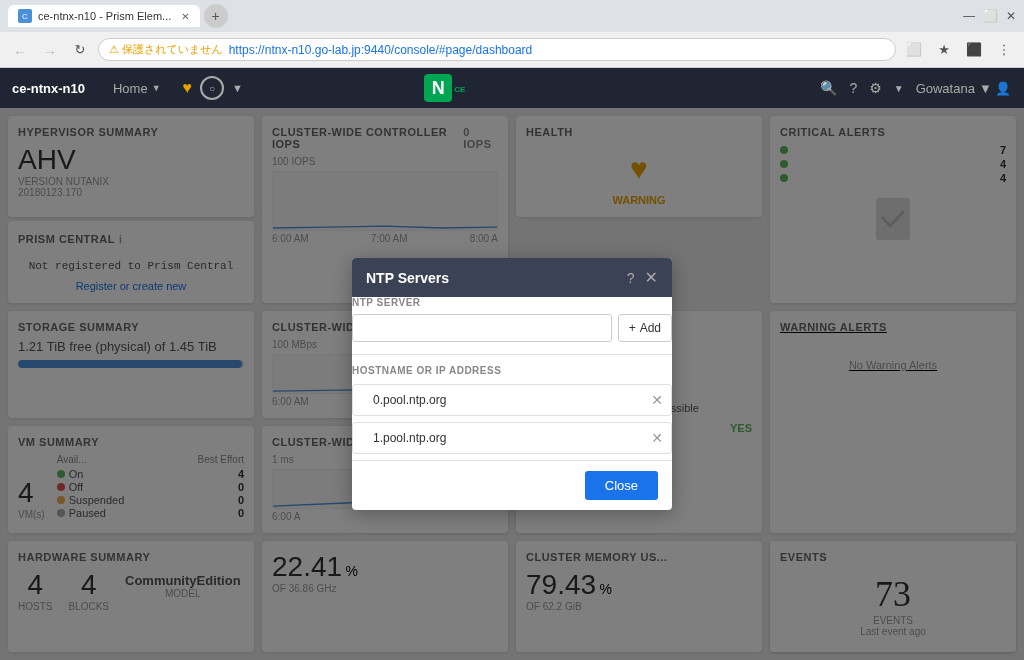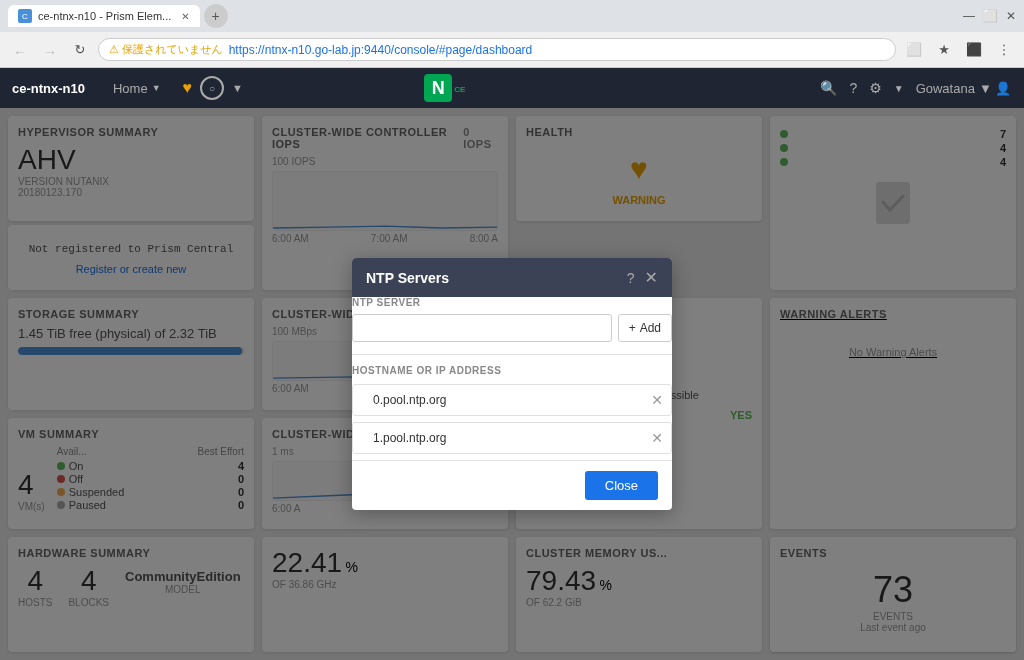--- a/index.html
+++ b/index.html
@@ -194,20 +194,24 @@
     <div class="card" style="grid-column:1; grid-row:1;">
       <div class="card-title">
         <span>Hypervisor Summary</span>
       </div>
       <div class="hyp-value">AHV</div>
       <div class="hyp-sub">VERSION NUTANIX</div>
       <div class="hyp-sub">20180123.170</div>
     </div>
 
     <div class="card" style="grid-column:1; grid-row:2; margin-top:-4px;">
+      <div class="card-title">
+        <span>Prism Central</span>
+        <span class="info-icon">ℹ</span>
+      </div>
       <div class="prism-not-reg">Not registered to Prism Central</div>
       <a class="prism-link">Register or create new</a>
     </div>
 
     <div class="card" style="grid-column:2; grid-row:1; grid-row-end: 3;">
       <div class="card-title">
         <span>Cluster-wide Controller IOPS</span>
         <span style="margin-left:auto; font-size:11px; color:#888;">0 IOPS</span>
       </div>
       <div style="font-size:10px; color:#999; margin-bottom:4px;">100 IOPS</div>
@@ -225,20 +229,23 @@
 
     <div class="card" style="grid-column:3; grid-row:1;">
       <div class="card-title">
         <span>Health</span>
       </div>
       <div class="health-icon">♥</div>
       <div class="health-label">WARNING</div>
     </div>
 
     <div class="card" style="grid-column:4; grid-row:1; grid-row-end:3;">
+      <div class="card-title">
+        <span>Critical Alerts</span>
+      </div>
 
       <div style="margin-bottom:4px;">
         <div class="dot-row">
           <span class="dot-green"></span>
             <span style="margin-left:auto; color:#333; font-weight:600;">7</span>
         </div>
         <div class="dot-row">
           <span class="dot-green"></span>
             <span style="margin-left:auto; color:#333; font-weight:600;">4</span>
         </div>
@@ -252,21 +259,21 @@
           <rect x="8" y="2" width="34" height="42" rx="3" fill="#ddd"></rect>
           <polyline points="15,22 22,30 35,16" fill="none" stroke="#bbb" stroke-width="3" stroke-linecap="round"></polyline>
         </svg>
       </div>
     </div>
 
     <div class="card" style="grid-column:1; grid-row:3;">
       <div class="card-title">
         <span>Storage Summary</span>
       </div>
-      <div class="storage-value">1.45 TiB free (physical) of 2.32 TiB</div>
+      <div class="storage-value">1.21 TiB free (physical) of 1.45 TiB</div>
       <div class="storage-bar">
         <div class="storage-bar-fill" style="width:99%"></div>
       </div>
     </div>
 
     <div class="card" style="grid-column:2; grid-row:3;">
       <div class="card-title">
         <span>Cluster-wide Co...</span>
       </div>
       <div style="font-size:10px; color:#999; margin-bottom:4px;">100 MBps</div>
@@ -391,21 +398,21 @@
     <div class="card" style="grid-column:4; grid-row:5;">
       <div class="card-title">
         <span>Info Alerts</span>
       </div>
       <div style="font-size:11px; color:#999; text-align:center; padding:12px 0;">No Info Alerts</div>
     </div>
 
     <div class="card" style="grid-area: 5 / 4; display: block;">
     <div class="card-title">Events</div>
     <div style="text-align:center; padding:4px 0;">
-      <div style="font-size:36px; font-weight:300; color:#333;">73</div>
+      <div style="font-size:36px; font-weight:300; color:#333;font-family:Liberation Serif, serif;">73</div>
       <div style="font-size:10px; color:#999; text-transform:uppercase;">EVENTS</div>
       <div style="font-size:10px; color:#999;">Last event ago</div>
     </div>
   </div>
 
     <div class="modal-overlay">
       <div class="modal">
         <div class="modal-header">
           <span class="modal-title">NTP Servers</span>
           <div class="modal-header-actions">

